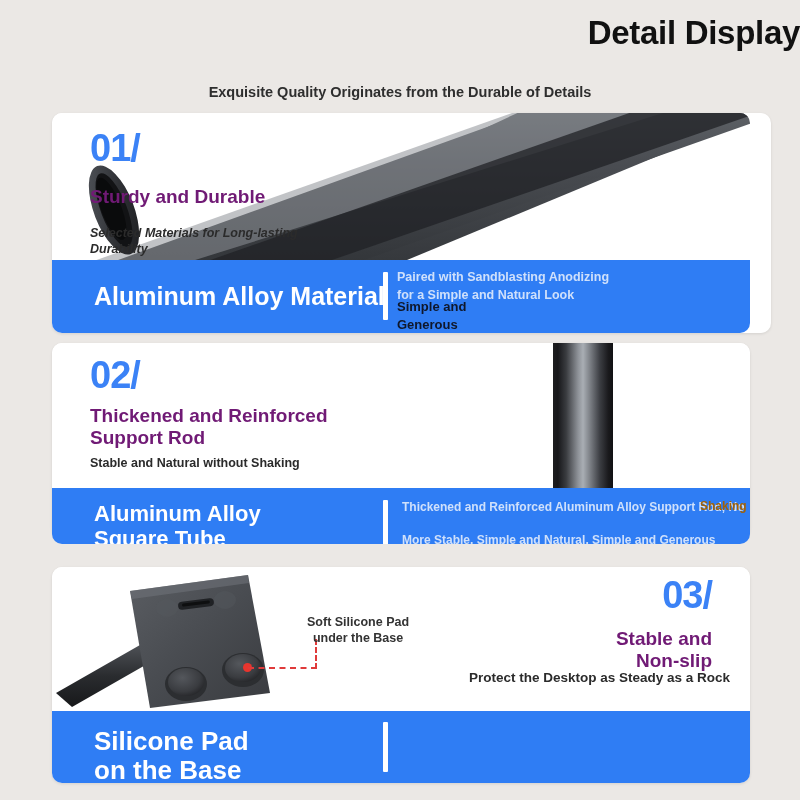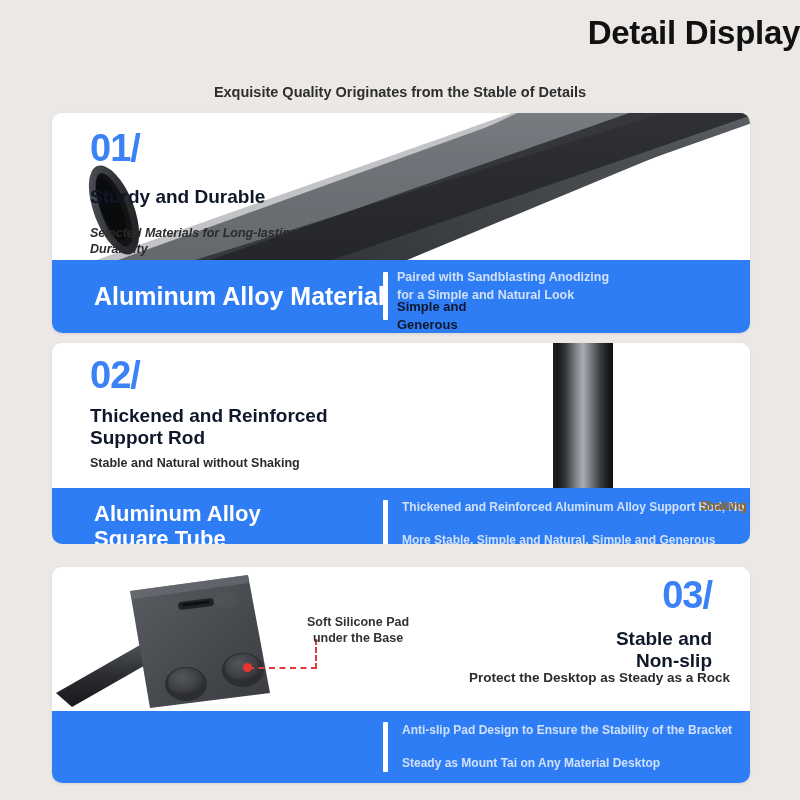--- a/index.html
+++ b/index.html
@@ -59,21 +59,21 @@
     top: 0;
     left: 0;
     width: 698px;
     overflow: hidden;
     border-radius: 10px 10px 0 0;
     background: #ffffff;
     text-align: center;
   }
 
   
-  #card-1 { top: 113px; height: 220px; }
+  #card-1 { top: 113px; height: 220px; padding-left: 21px; }
   #card-1 .card-photo { height: 147px; }
 
   
   #card-2 { top: 343px; height: 195px; }
   #card-2 .card-photo { height: 145px; }
 
   
   #card-3 { top: 567px; height: 216px; }
   #card-3 .card-photo { height: 141px; }
 
@@ -83,21 +83,21 @@
     font-size: 38px;
     font-weight: bold;
     color: #3b82f6;
     letter-spacing: -1px;
     line-height: 1;
   }
   .feature-title {
     position: absolute;
     font-size: 19px;
     font-weight: bold;
-    color: #0f172a;
+    color: #701a75;
     line-height: 1.18;
     white-space: pre-line;
   }
   .feature-sub {
     position: absolute;
     font-size: 12.5px;
     font-weight: bold;
     color: #2b2b2b;
     line-height: 1.25;
     white-space: pre-line;
@@ -257,21 +257,21 @@
     height: 9px;
     border-radius: 50%;
     background: #e8352e;
   }
 </style>
 </head>
 <body>
 
 <div class="page-header">
   <div class="page-title">Detail Display</div>
-  <div class="page-subtitle">Exquisite Quality Originates from the Stable of Details</div>
+  <div class="page-subtitle">Exquisite Quality Originates from the Durable of Details</div>
 </div>
 
 <div class="card" id="card-1">
   <div class="card-photo">
     <svg class="tube-wrap" viewBox="0 0 698 147" preserveAspectRatio="none">
       <defs>
         <linearGradient id="tubeTop" x1="0" y1="0" x2="0" y2="1">
           <linearGradient></linearGradient>
           <stop offset="0%" stop-color="#6d7176"></stop>
           <stop offset="35%" stop-color="#4a4d52"></stop>
@@ -396,19 +396,17 @@
  under the Base</div>
   </div>
   <div class="num-badge">03/</div>
   <div class="feature-title">Stable and
 Non-slip</div>
   <div class="feature-sub">Protect the Desktop as Steady as a Rock</div>
 </div>
 
 <div class="banner" id="banner-3">
   <div class="banner-inner">
+    <div class="banner-title">Silicone Pad
+ on the Base</div>
     <div class="banner-divider"></div>
-    <div class="banner-lines">
-      <div class="banner-line">Anti-slip Pad Design to Ensure the Stability of the Bracket</div>
-      <div class="banner-line">Steady as Mount Tai on Any Material Desktop</div>
-    </div>
   </div>
 </div>
 
 </body></html>

